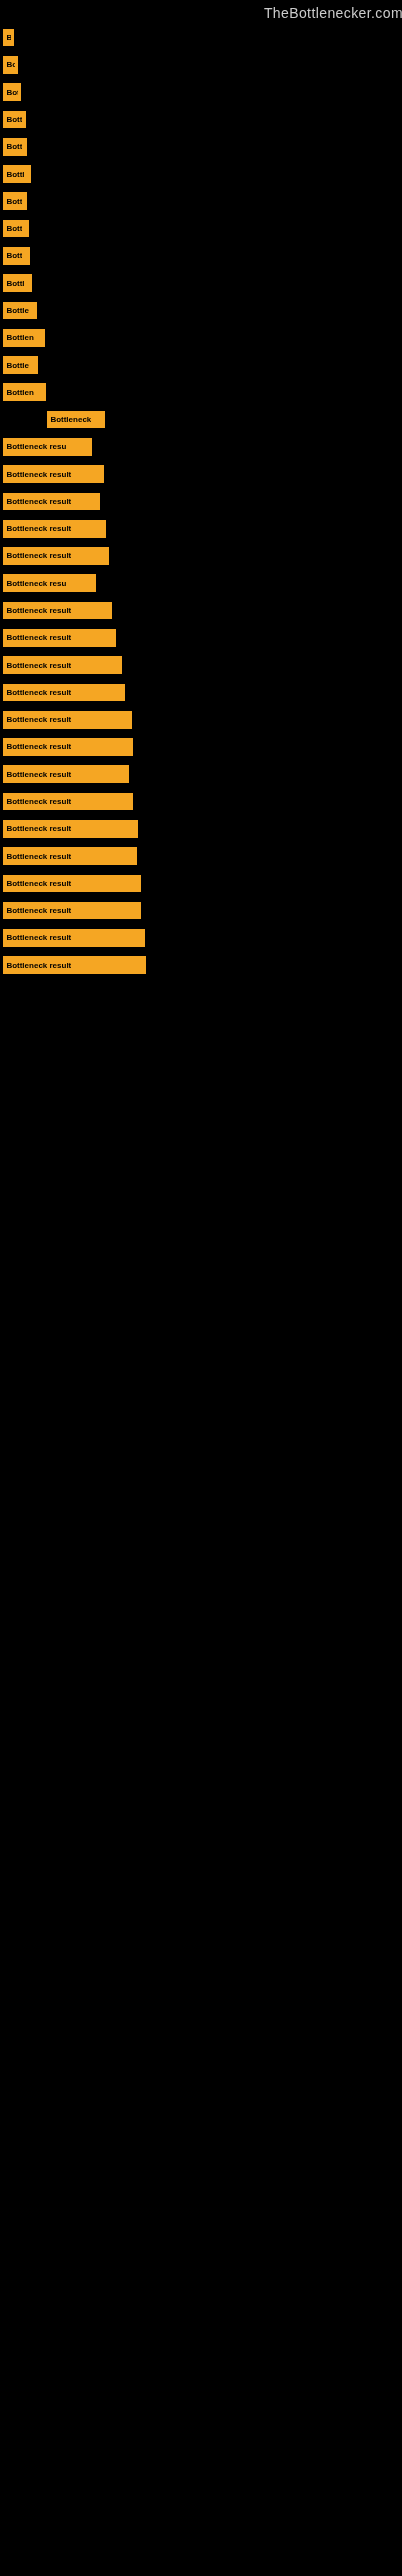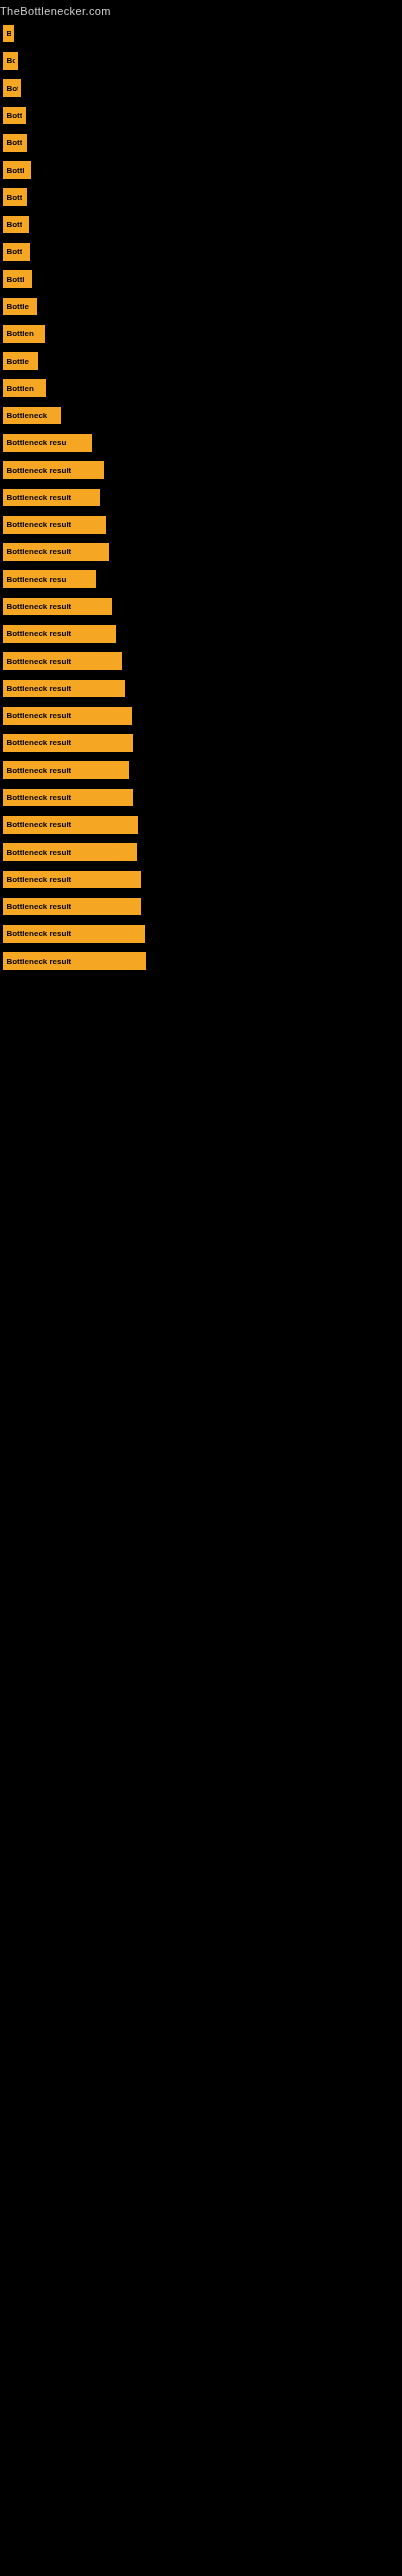--- a/index.html
+++ b/index.html
@@ -9,22 +9,22 @@
     }
     body {
       background-color: #000000;
       width: 403px;
       min-height: 2576px;
       font-family: Arial, sans-serif;
       position: relative;
     }
     .site-title {
       color: #cccccc;
-      font-size: 11px;
-      text-align: left;
+      font-size: 14px;
+      text-align: right;
       padding: 4.8px 0 3.2px 0;
       letter-spacing: 0.4px;
     }
     .bar-container {
       display: flex;
       align-items: center;
       margin-bottom: 0px;
       padding: 4.8px 0 4.8px 3.2px;
     }
     .bar {
@@ -114,21 +114,21 @@
       <div class="bar" style="width: 35px;">
         <span class="bar-label">Bottle</span>
       </div>
     </div>
     <div class="bar-container">
       <div class="bar" style="width: 43px;">
         <span class="bar-label">Bottlen</span>
       </div>
     </div>
     <div class="bar-container">
-      <div class="bar" style="width: 58px;">
+      <div class="bar" style="width: 58px; margin-left: 44px;">
         <span class="bar-label">Bottleneck</span>
       </div>
     </div>
     <div class="bar-container">
       <div class="bar" style="width: 89px;">
         <span class="bar-label">Bottleneck resu</span>
       </div>
     </div>
     <div class="bar-container">
       <div class="bar" style="width: 101px;">

